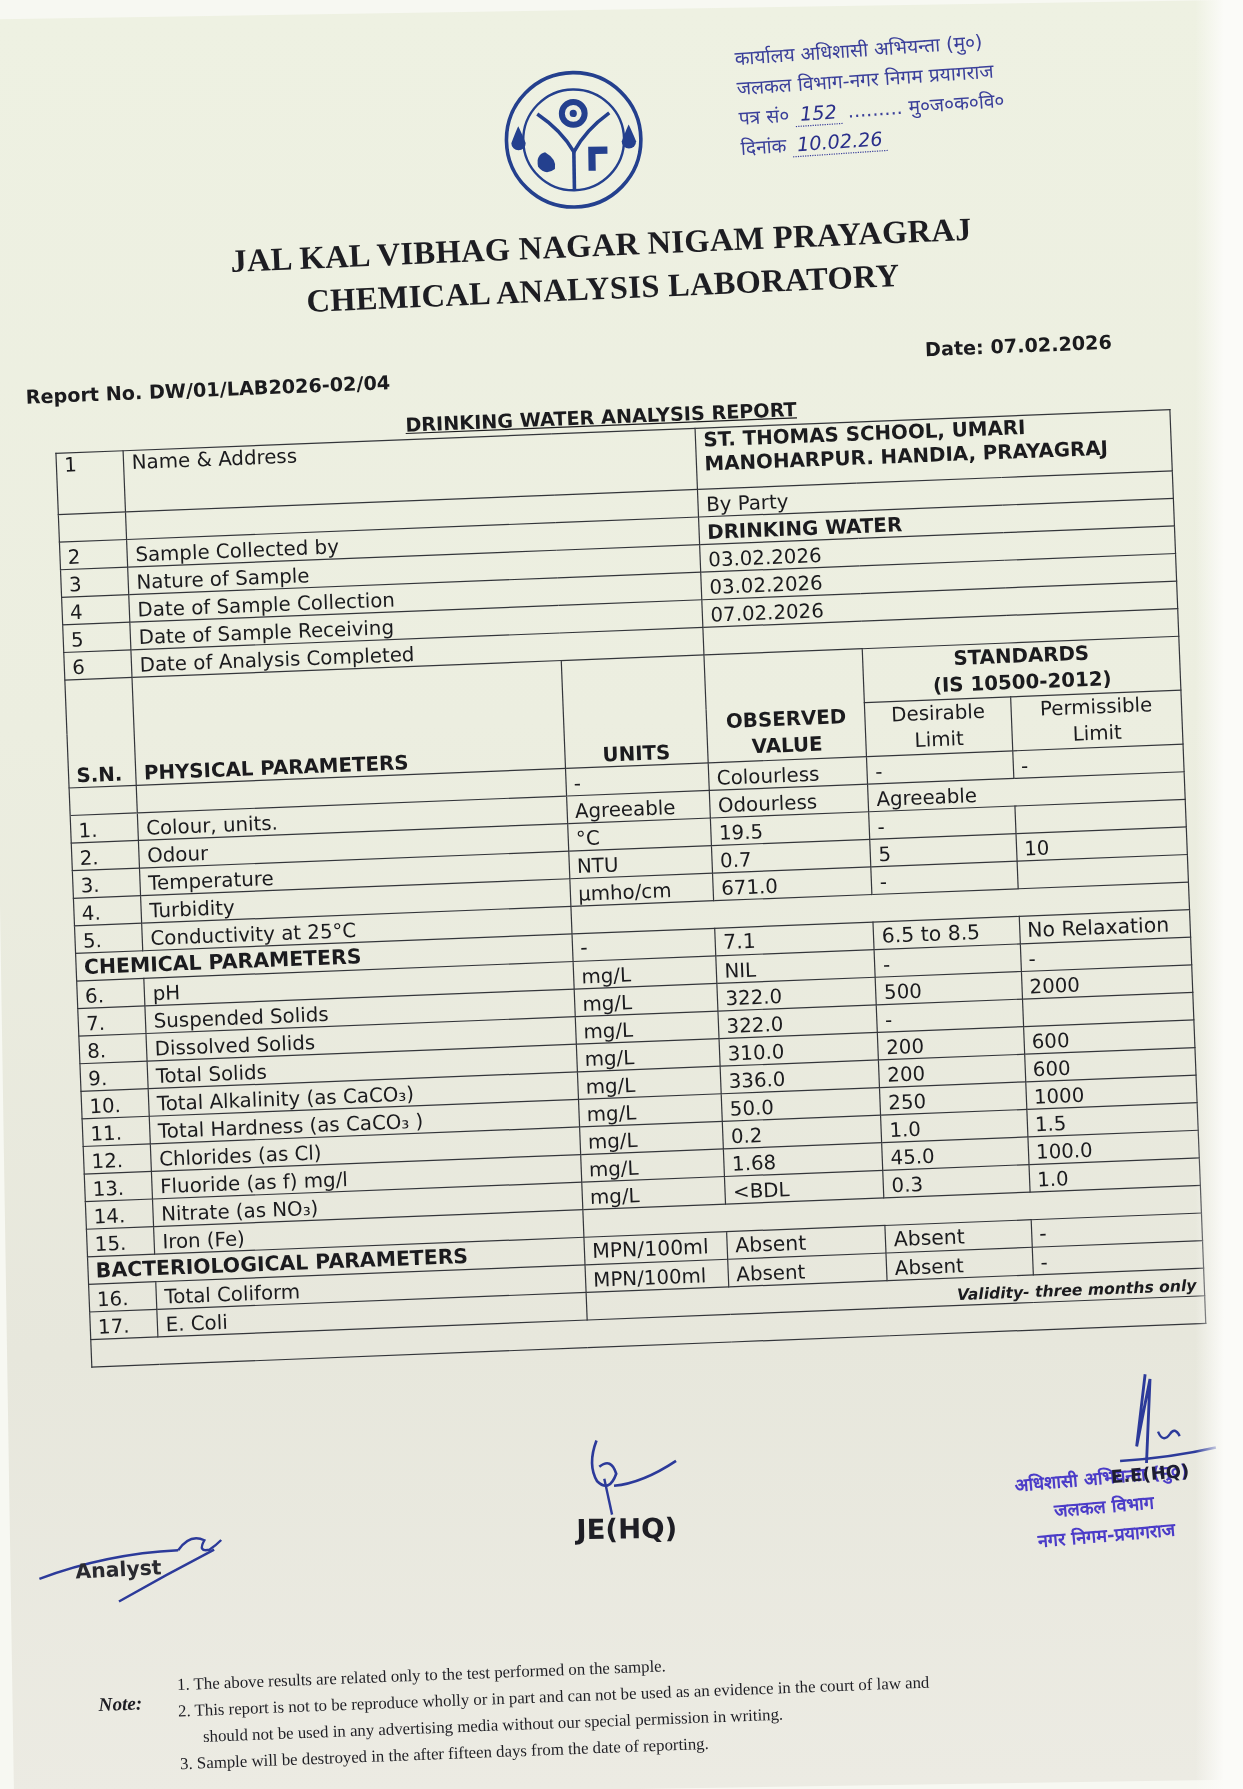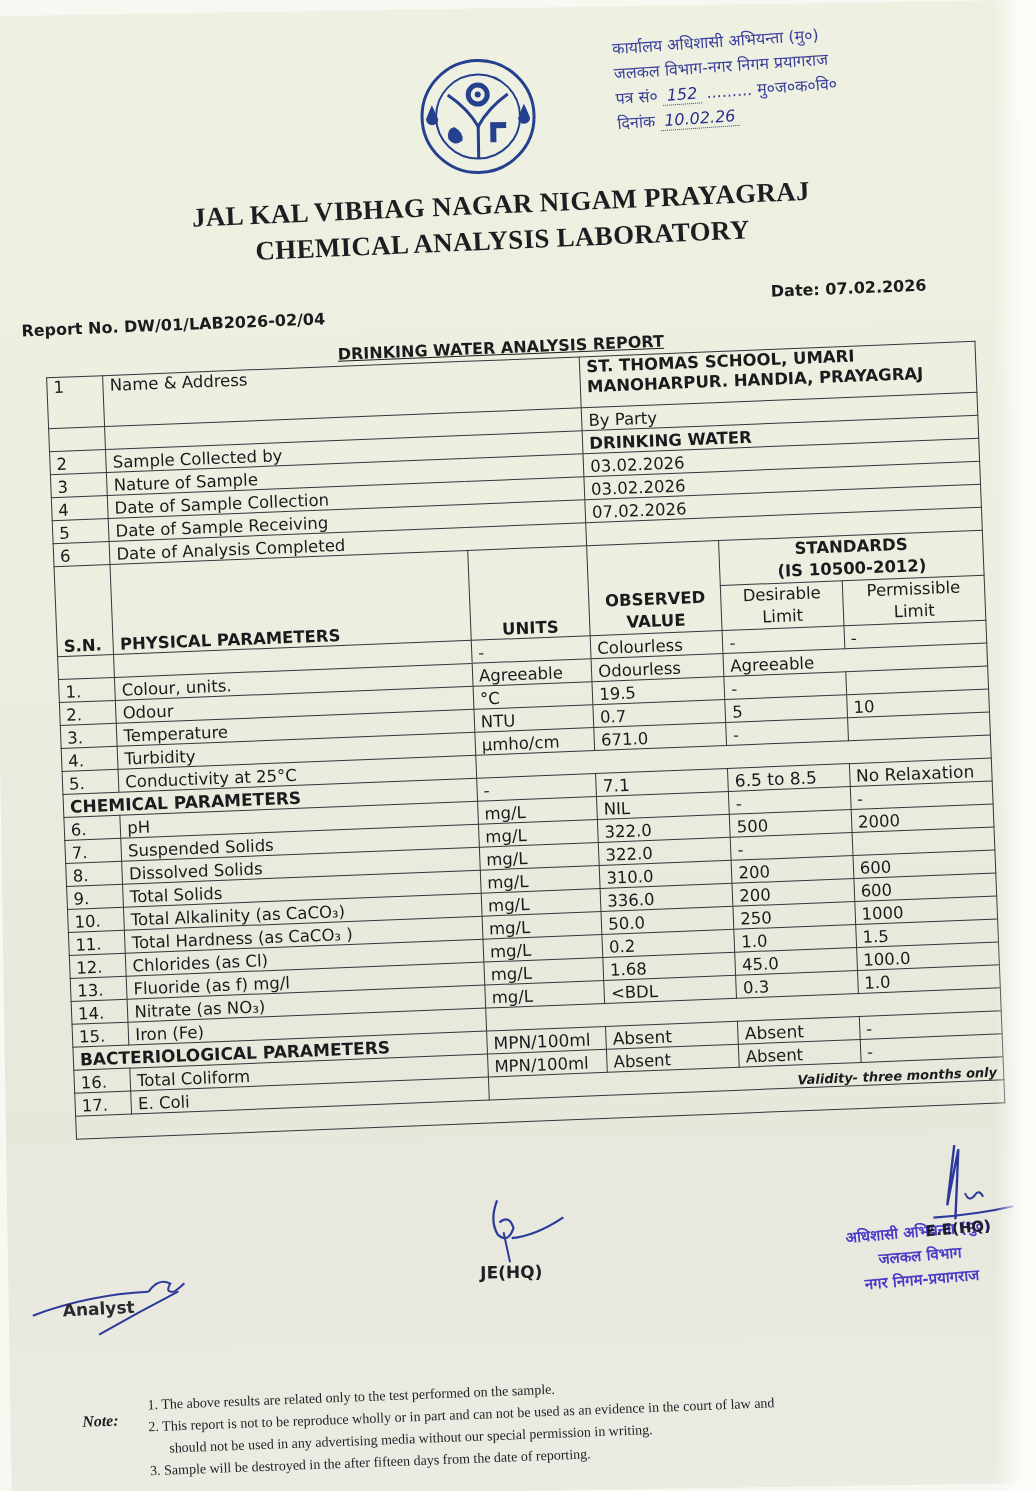--- a/index.html
+++ b/index.html
@@ -76,21 +76,21 @@
   .hdr td { vertical-align: top; }
   .section td { font-weight: bold; font-size: 17px; }
   .validity { font-style: italic; font-weight: bold; font-size: 13px; text-align: right; }
   .blank-row td { height: 34px; }
 
   
   .sig { position: absolute; }
   .sig-analyst { left: 20px; top: 1258px; width: 170px; height: 70px; }
   .sig-analyst .lbl { position: absolute; left: 34px; top: 26px; font-weight: bold; font-size: 17px; color: #2a2a30; transform: rotate(-2deg); }
   .sig-je { left: 468px; top: 1188px; width: 120px; height: 100px; }
-  .sig-je .lbl { position: absolute; left: 4px; top: 66px; font-weight: bold; font-size: 17px; color: #1e1e25; }
+  .sig-je .lbl { position: absolute; left: 4px; top: 66px; font-weight: bold; font-size: 23px; color: #1e1e25; }
   .sig-ee { left: 808px; top: 1140px; width: 210px; height: 180px; }
   .stamp { position: absolute; left: 4px; top: 78px; width: 200px; text-align: center; color: #4b3cc8;
            font-size: 15px; line-height: 24px; transform: rotate(-4deg); font-weight: bold; }
   .stamp .ee { position: absolute; left: 108px; top: 0; color: #1d1d30; font-size: 15px; }
 
   
   .notes {
     position: absolute; left: 72px; top: 1372px; width: 880px;
     font-family: "Liberation Serif", serif; font-size: 14px; line-height: 22px;
     transform: rotate(-1.3deg); color: #1e1e24;

